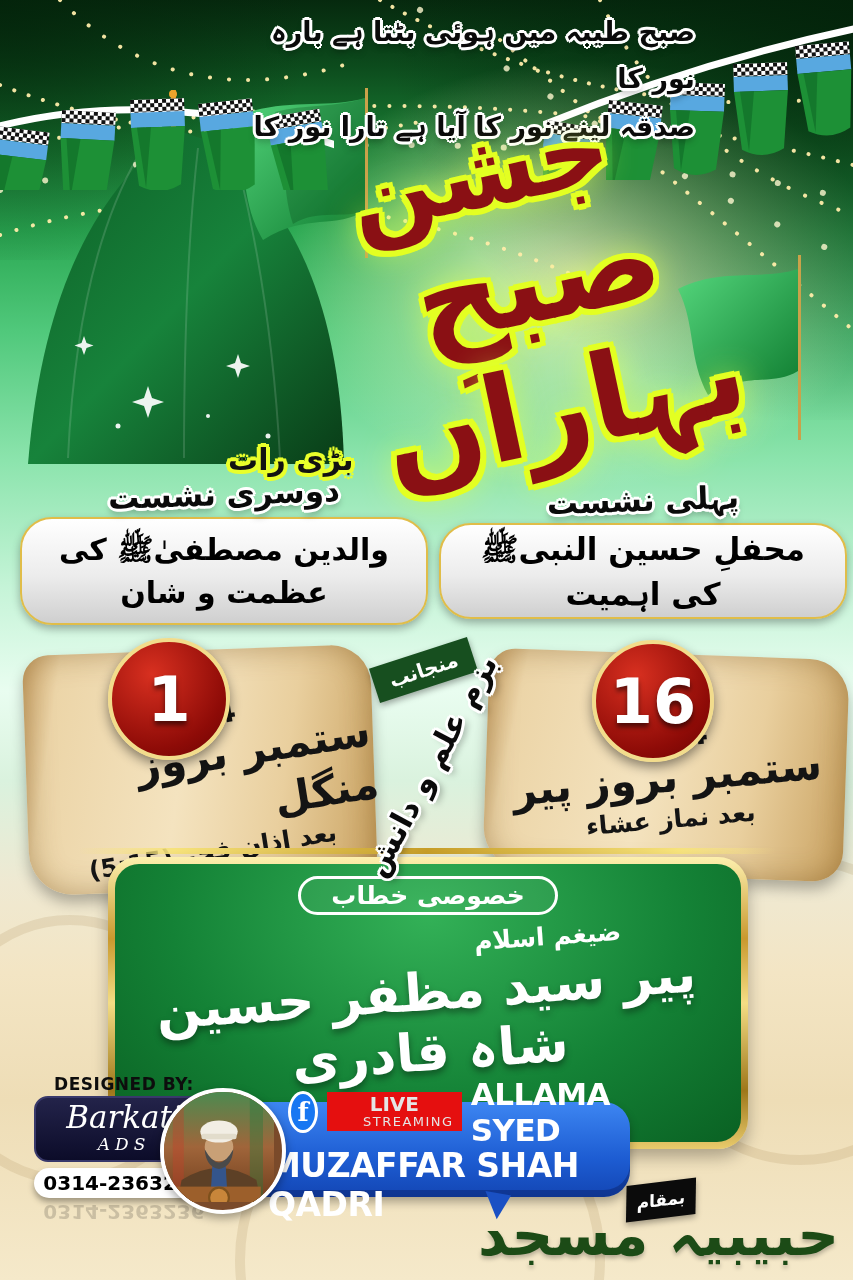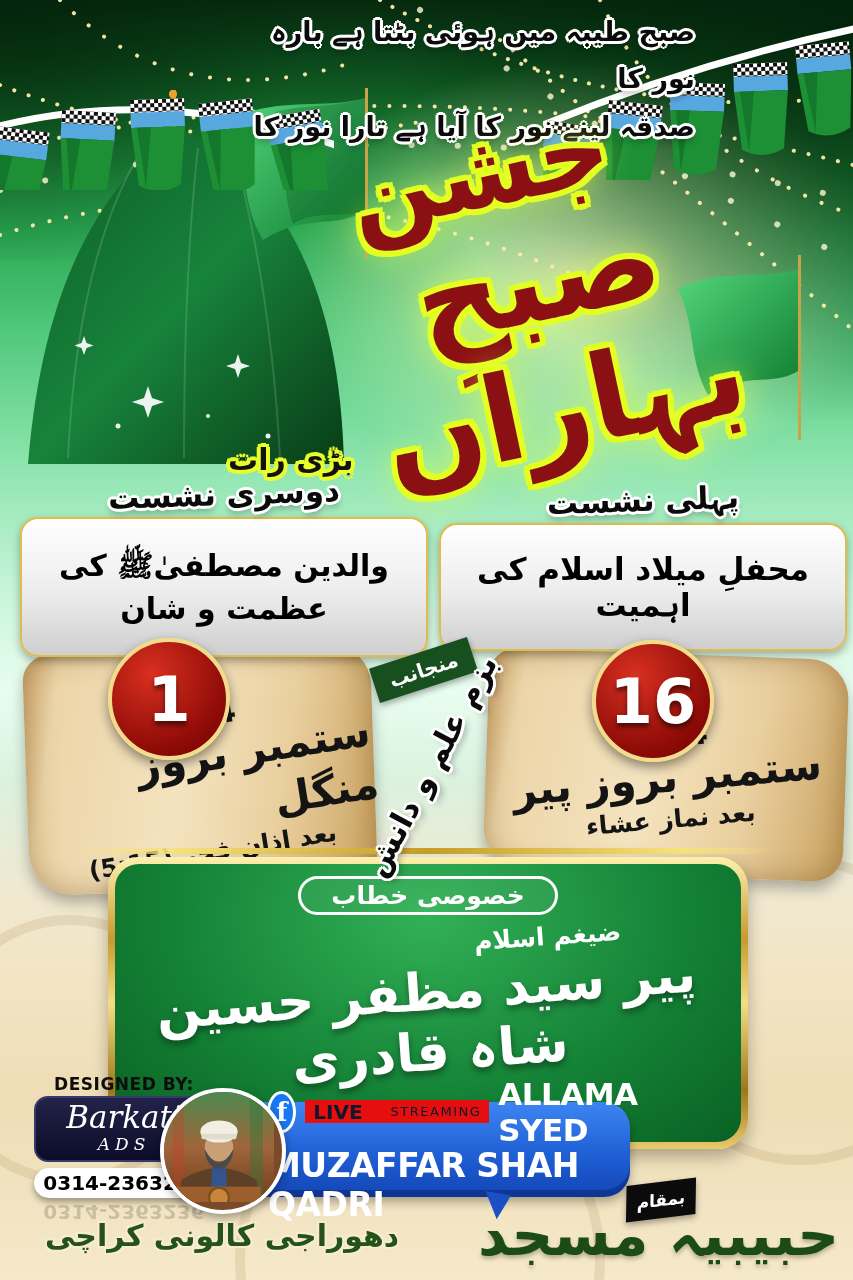--- a/index.html
+++ b/index.html
@@ -35,22 +35,22 @@
       text-shadow:-5px -5px 0 #e3ff22,5px -5px 0 #e3ff22,-5px 5px 0 #e3ff22,5px 5px 0 #e3ff22,
       0 -6px 0 #e3ff22,0 6px 0 #e3ff22,-6px 0 0 #e3ff22,6px 0 0 #e3ff22,0 0 34px #d9ff54;}
   .main-title .w1{font-size:100px;line-height:1.05;margin-right:70px;}
   .main-title .w2{font-size:118px;line-height:1.1;}
   .bari-raat{left:228px;top:442px;font-size:30px;font-weight:bold;direction:rtl;}
 
   
   .session{width:408px;text-align:center;direction:rtl;}
   .session .s-head{font-size:31px;font-weight:bold;transform:rotate(-2deg);}
   .session .s-box{margin-top:5px;background:linear-gradient(180deg,#ffffff 0%,#ececec 55%,#cfcfcf 100%);
-      border:2px solid #e0bd49;border-radius:18px;display:flex;align-items:center;justify-content:center;
-      font-weight:bold;color:#000;box-shadow:0 4px 8px rgba(0,0,0,.3);padding:22px 10px;}
+      border:2px solid #e0bd49;border-radius:32px;display:flex;align-items:center;justify-content:center;
+      font-weight:bold;color:#000;box-shadow:0 4px 8px rgba(0,0,0,.3);padding:6px 10px;}
   .session-first{right:6px;top:482px;}
   .session-first .s-box{height:80px;font-size:31px;}
   .session-second{left:20px;top:476px;}
   .session-second .s-box{height:92px;font-size:30px;}
 
   
   .scroll{background:linear-gradient(100deg,#cfa96f 0%,#ecd5a8 10%,#f4e3bf 45%,#e9cf9e 72%,#c9a261 100%);
       border-radius:26px 40px 30px 44px;
       box-shadow:inset 0 0 30px rgba(110,70,15,.4),0 8px 14px rgba(0,0,0,.28);}
   .scroll-right{left:486px;top:654px;width:360px;height:222px;transform:rotate(2deg);}
@@ -105,21 +105,21 @@
   .live-bar{left:228px;top:1102px;width:402px;height:95px;border-radius:26px;
       background:linear-gradient(180deg,#3d86f2 0%,#1d5cd2 60%,#1346b4 100%);
       box-shadow:inset 0 -7px 0 rgba(0,0,40,.25),0 5px 10px rgba(0,0,0,.3);
       display:flex;flex-direction:column;align-items:center;justify-content:center;color:#fff;}
   .bar-line1{display:flex;align-items:center;gap:9px;margin-left:60px;}
   .bar-name1{font-size:31px;font-weight:bold;letter-spacing:-.5px;}
   .bar-name2{font-size:33px;font-weight:bold;letter-spacing:-.5px;margin-top:-2px;margin-left:40px;}
   .fb-circle{width:36px;height:36px;border-radius:50%;background:#1877f2;border:3px solid #fff;
       display:flex;align-items:center;justify-content:center;color:#fff;
       font-family:"DejaVu Serif",serif;font-weight:bold;font-size:26px;line-height:1;}
-  .live-badge{background:#e50f0f;color:#0f172a;display:flex;flex-direction:row;align-items:center;
+  .live-badge{background:#e50f0f;color:#e5e5e5;display:flex;flex-direction:column;align-items:center;
       padding:2px 8px 1px;}
   .live-word{font-size:20px;font-weight:800;line-height:1;}
   .streaming-word{font-size:13px;letter-spacing:1.5px;line-height:1.2;margin-left:28px;}
   .bar-tail{position:absolute;left:255px;bottom:-22px;width:0;height:0;
       border-left:16px solid transparent;border-right:10px solid transparent;
       border-top:26px solid #1a50c4;transform:rotate(10deg);}
   .avatar{left:160px;top:1088px;width:118px;height:118px;border-radius:50%;border:4px solid #fff;
       overflow:hidden;box-shadow:0 4px 10px rgba(0,0,0,.35);background:#7a4a2a;z-index:6;}
 
   
@@ -300,21 +300,21 @@
   </div>
 
   <div class="abs main-title z4">
     <div class="w1">جشن</div>
     <div class="w2">صبحِ بہاراں</div>
   </div>
   <div class="abs bari-raat oy z4">بڑی رات</div>
 
   <div class="abs session session-first z4">
     <div class="s-head ow">پہلی نشست</div>
-    <div class="s-box">محفلِ میلاد اسلام کی اہمیت</div>
+    <div class="s-box">محفلِ حسین النبیﷺ کی اہمیت</div>
   </div>
 
   <div class="abs session session-second z4">
     <div class="s-head ow">دوسری نشست</div>
     <div class="s-box">والدین مصطفیٰﷺ کی عظمت و شان</div>
   </div>
 
   <div class="abs scroll scroll-right z3">
     <div class="scroll-text" style="padding-top:26px">
       <div class="year">2024</div>
@@ -387,16 +387,15 @@
       </span>
       <span class="bar-name1">ALLAMA SYED</span>
     </div>
     <div class="bar-name2">MUZAFFAR SHAH QADRI</div>
     <div class="bar-tail"></div>
   </div>
 
   <div class="abs venue-badge z5">بمقام</div>
   <div class="abs venue-line z5">
     <span class="venue-masjid">حبیبیہ مسجد</span>
-    <span class="venue-address">دھوراجی کالونی کراچی</span>
   </div>
 
 </div>
 
 </body></html>

